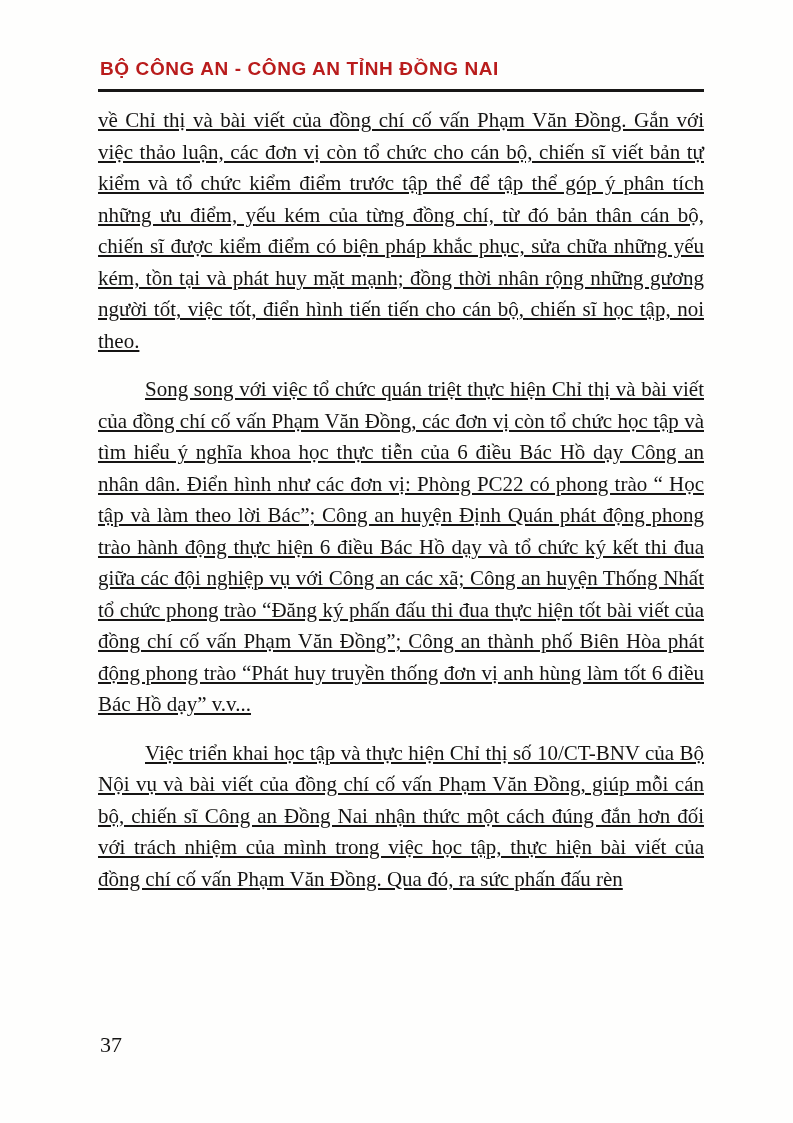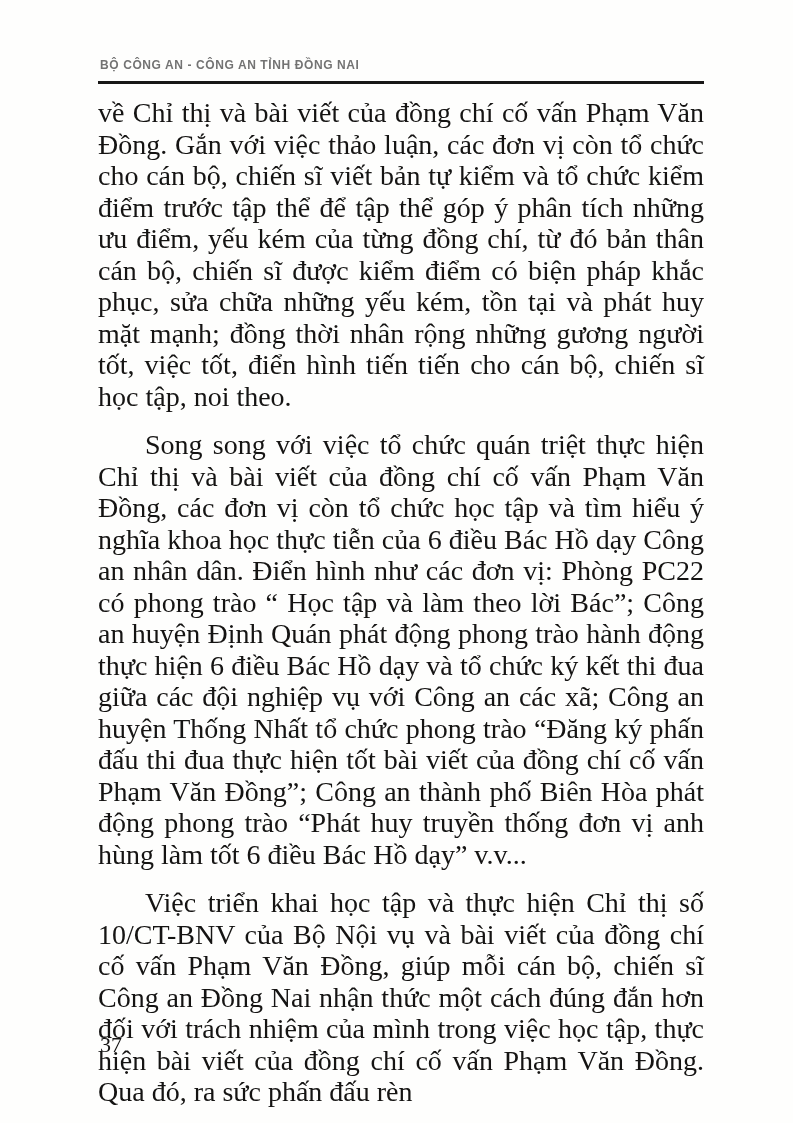--- a/index.html
+++ b/index.html
@@ -18,40 +18,41 @@
   }
   .scan-wrap {
     position: absolute;
     left: 98px;
     top: 58px;
     width: 606px;
   }
   .running-header {
     font-family: "Liberation Sans", "DejaVu Sans", sans-serif;
     font-weight: 700;
-    font-size: 12px;
+    font-size: 19px;
     letter-spacing: 0.6px;
-    color: #737373;
+    color: #b91c1c;
     padding-left: 2px;
   }
   .header-rule {
     margin-top: 9px;
     height: 3px;
     background: #181716;
     width: 100%;
   }
   .body-text {
     margin-top: 13px;
   }
   .body-text p {
     margin: 0 0 17px 0;
-    font-size: 28px;
+    font-size: 21px;
     line-height: 31.5px;
     text-align: justify;
     text-justify: inter-word;
+    text-decoration: underline;
   }
   .body-text p.indent {
     text-indent: 47px;
   }
   .page-number {
     position: absolute;
     left: 100px;
     top: 1032px;
     font-size: 22px;
     color: #161514;

